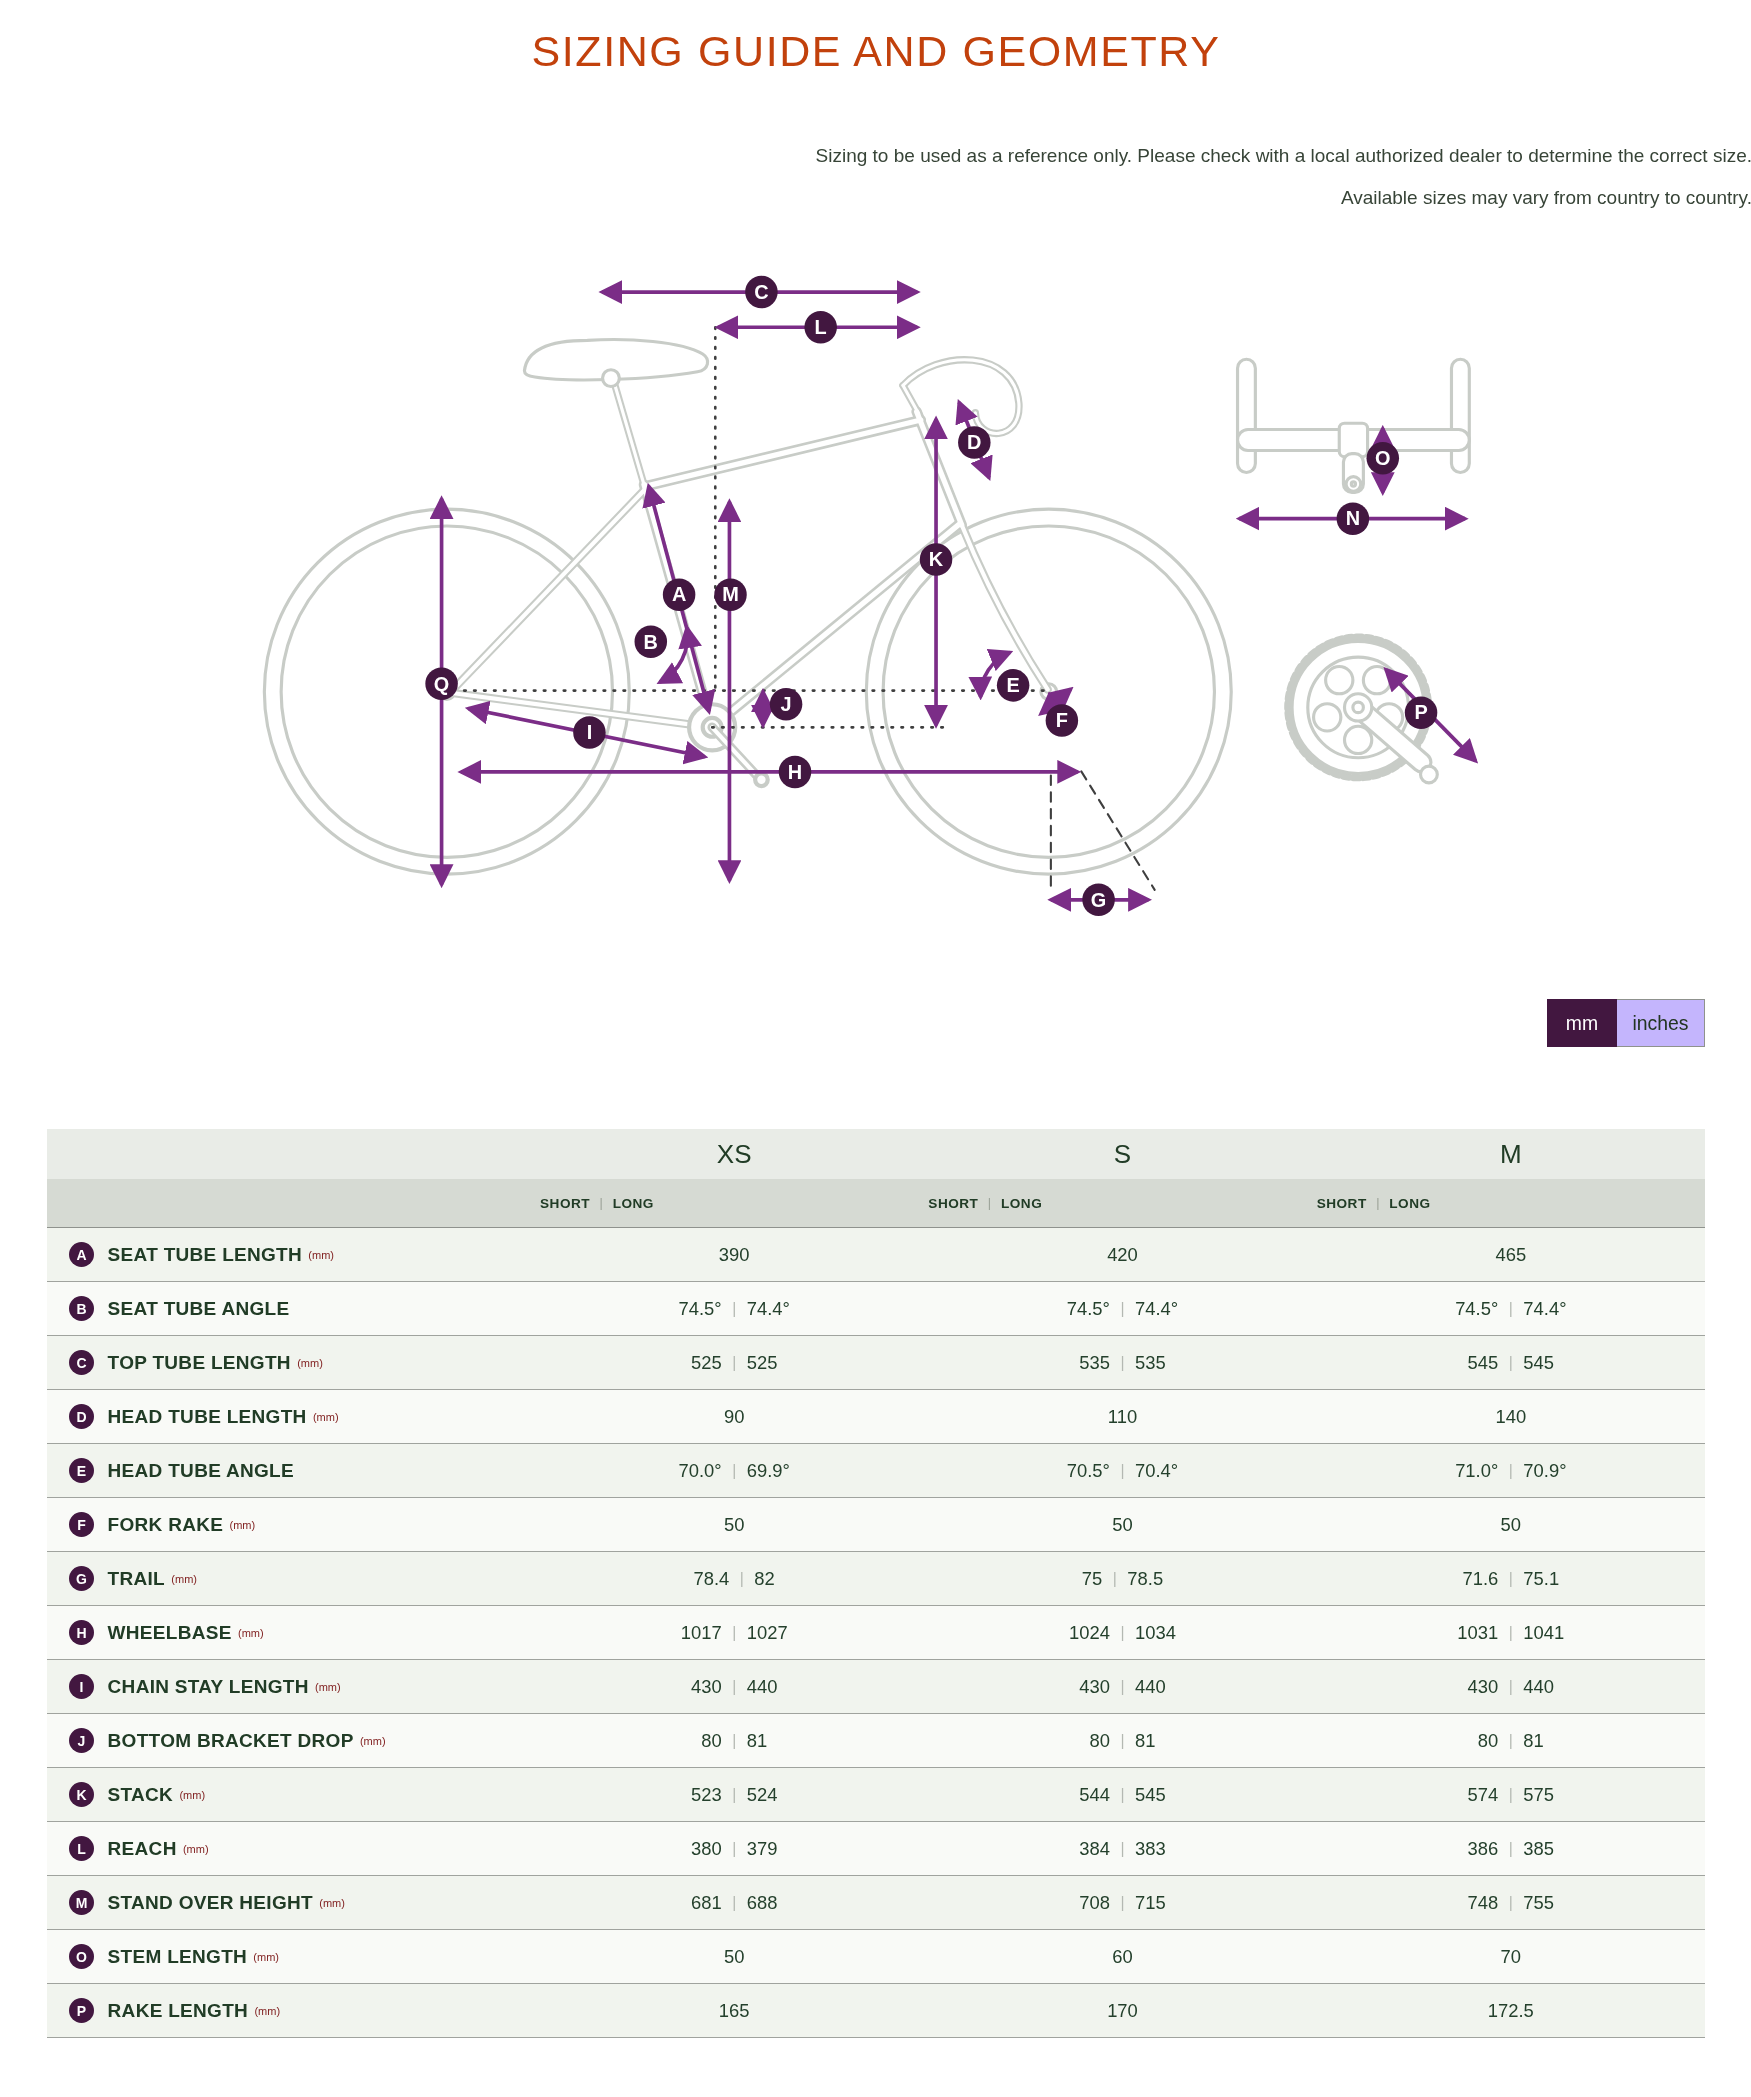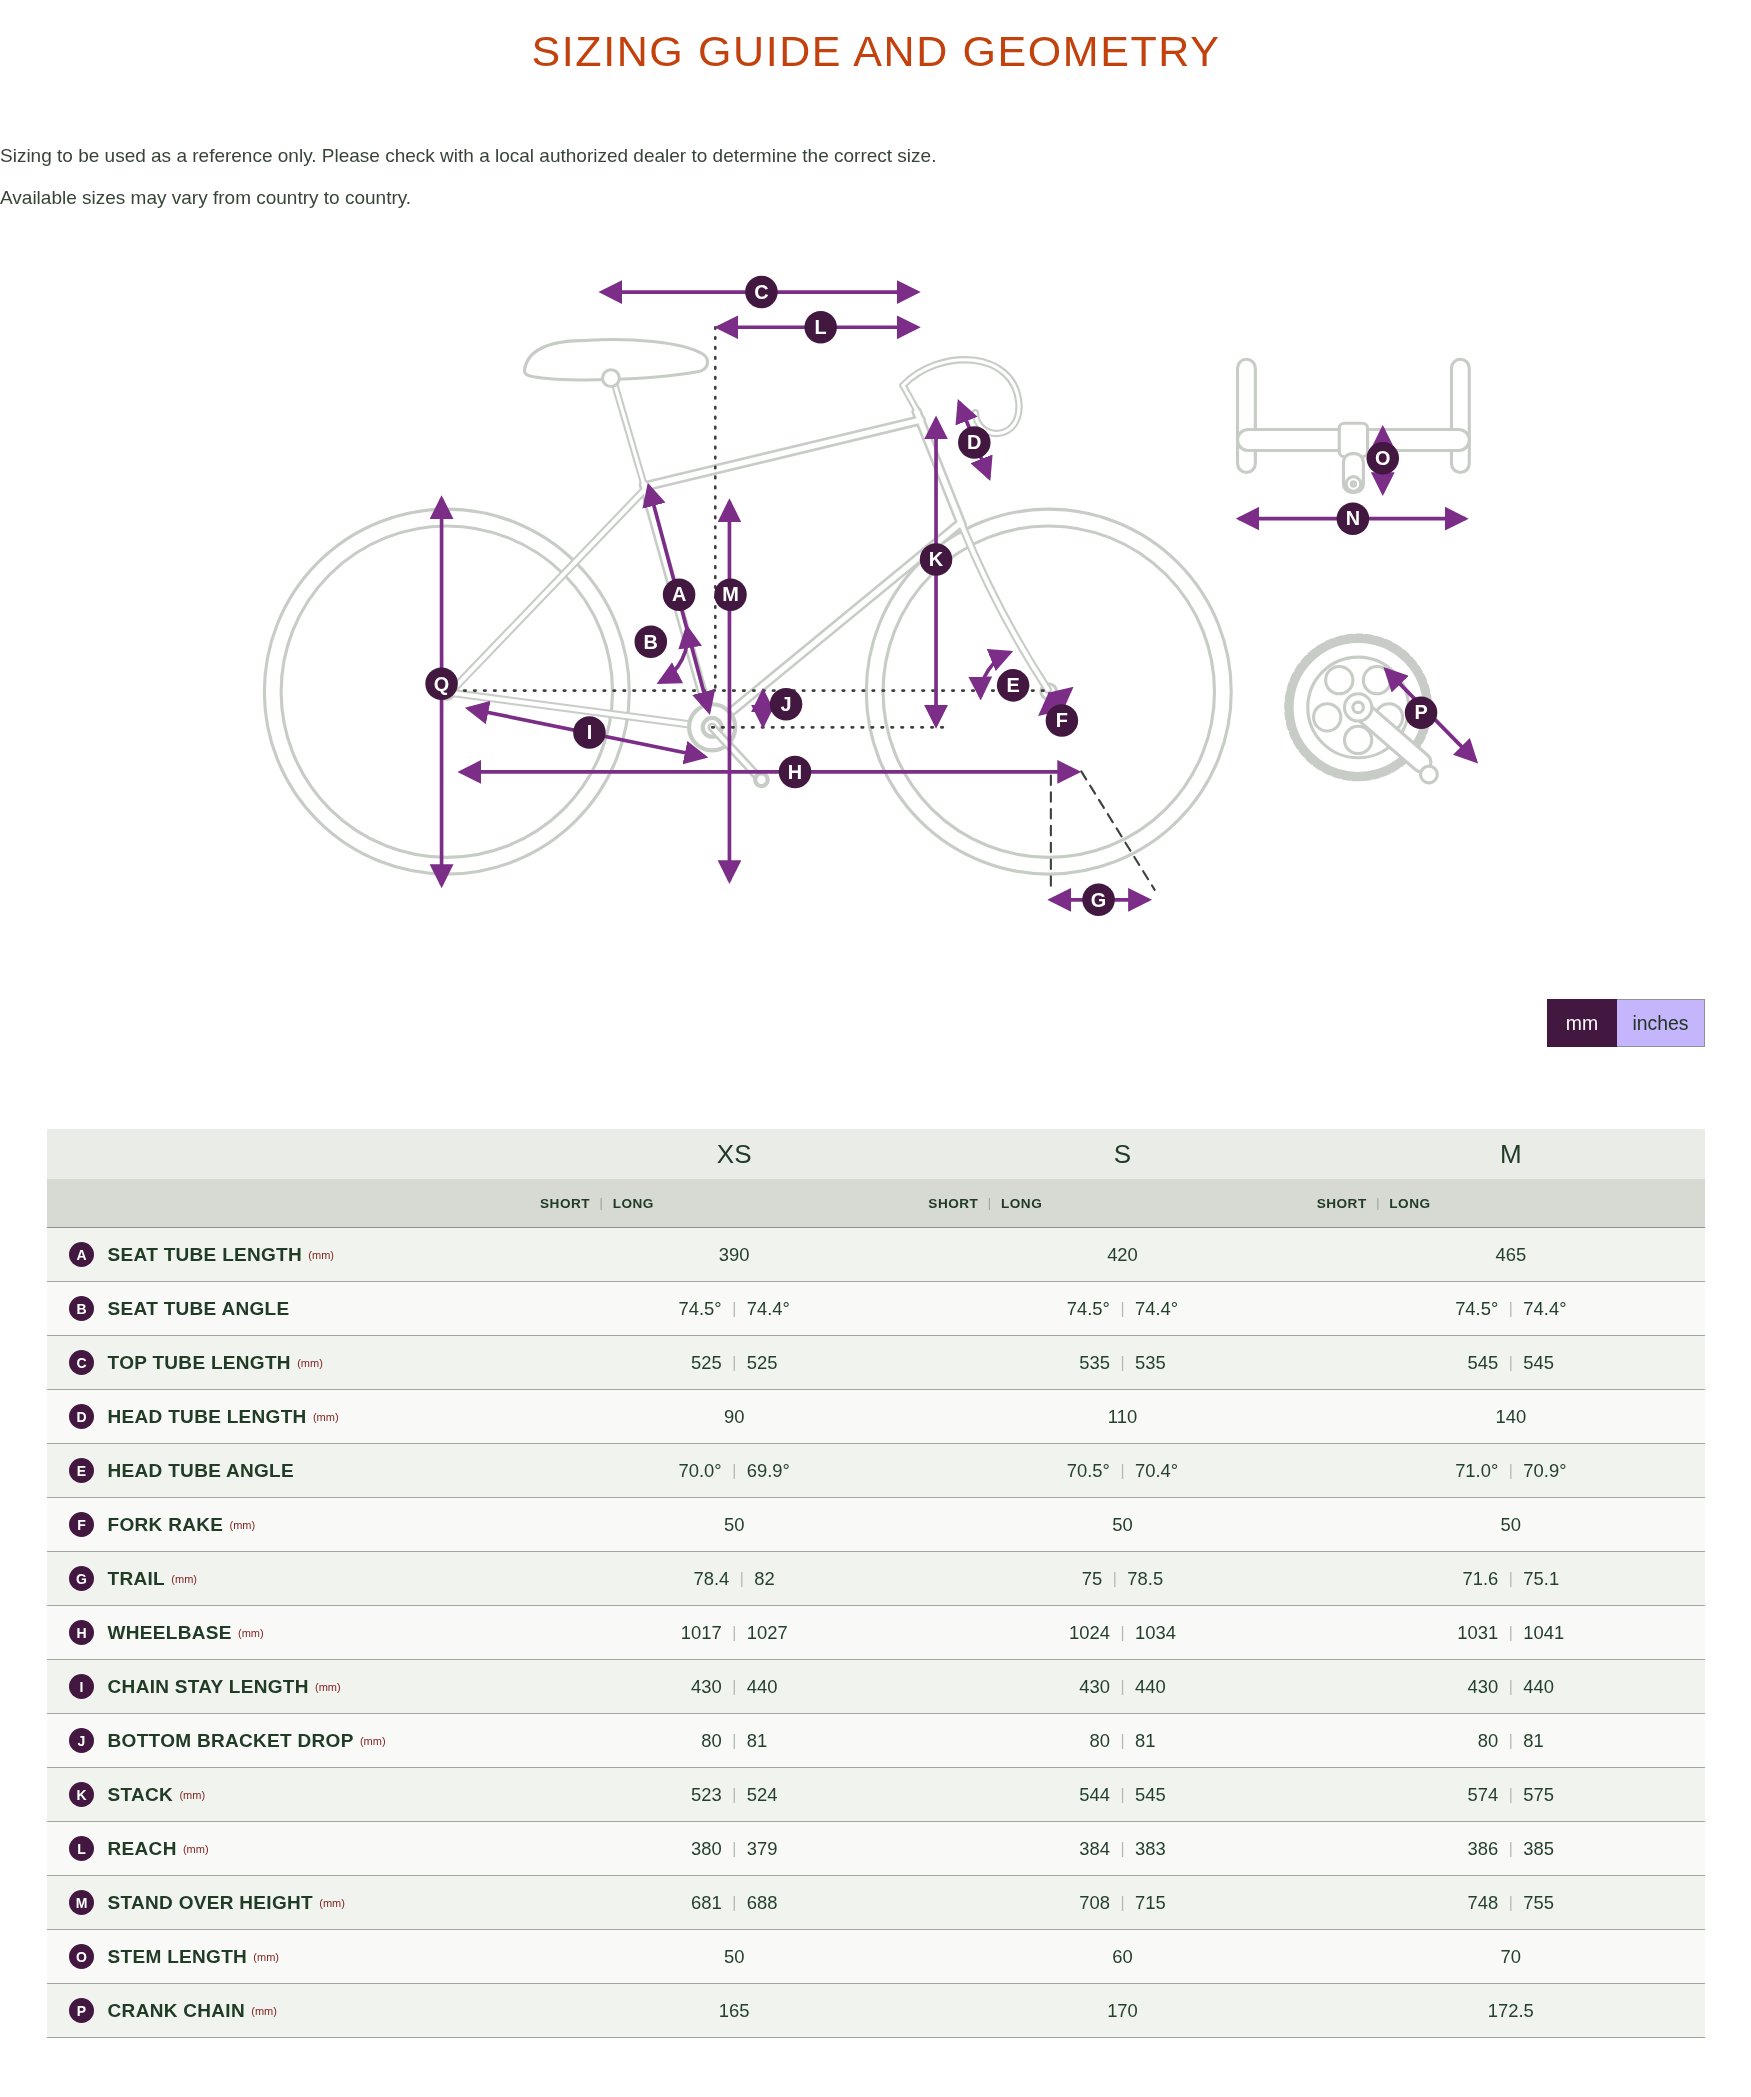--- a/index.html
+++ b/index.html
@@ -7,21 +7,21 @@
     width:1752px;height:2097px;position:relative;background:#ffffff;
     font-family:"Liberation Sans",sans-serif;overflow:hidden;
   }
   .page-title{
     position:absolute;top:27px;left:0;width:100%;margin:0;
     text-align:center;font-size:43px;font-weight:500;letter-spacing:1.6px;
     color:#c2410c;
   }
   .subtitle{
     position:absolute;top:135px;left:0;width:100%;margin:0;
-    text-align:left;font-size:19px;line-height:42px;color:#374437;
+    text-align:right;font-size:19px;line-height:42px;color:#374437;
   }
   .diagram-wrap{position:absolute;top:225px;left:0;width:1752px;height:797px;}
   .diagram-wrap svg{display:block;}
 
   
   .units-toggle{position:absolute;top:999px;right:47px;height:48px;display:flex;}
   .units-toggle button{
     height:48px;font-family:"Liberation Sans",sans-serif;font-size:19.4px;
     cursor:pointer;padding:0;
   }
@@ -573,21 +573,21 @@
         <div class="vcell">
           <span>60</span>
         </div>
         <div class="vcell">
           <span>70</span>
         </div>
       </div>
       <div class="trow odd">
         <div class="spec">
           <span class="badge">P</span>
-          <span class="spec-label">CRANK CHAIN</span>
+          <span class="spec-label">RAKE LENGTH</span>
           <span class="spec-unit">(mm)</span>
         </div>
         <div class="vcell">
           <span>165</span>
         </div>
         <div class="vcell">
           <span>170</span>
         </div>
         <div class="vcell">
           <span>172.5</span>

